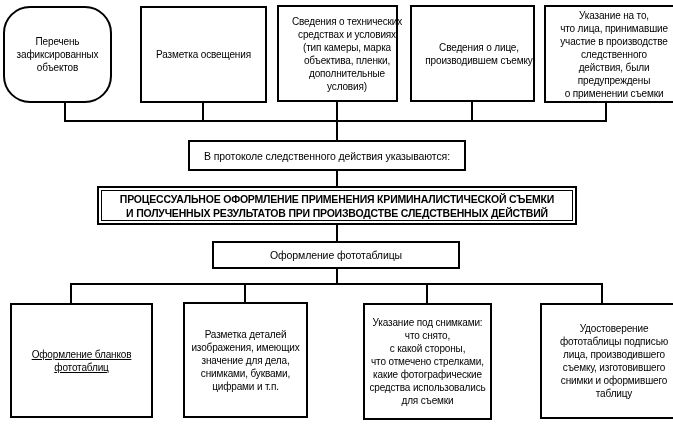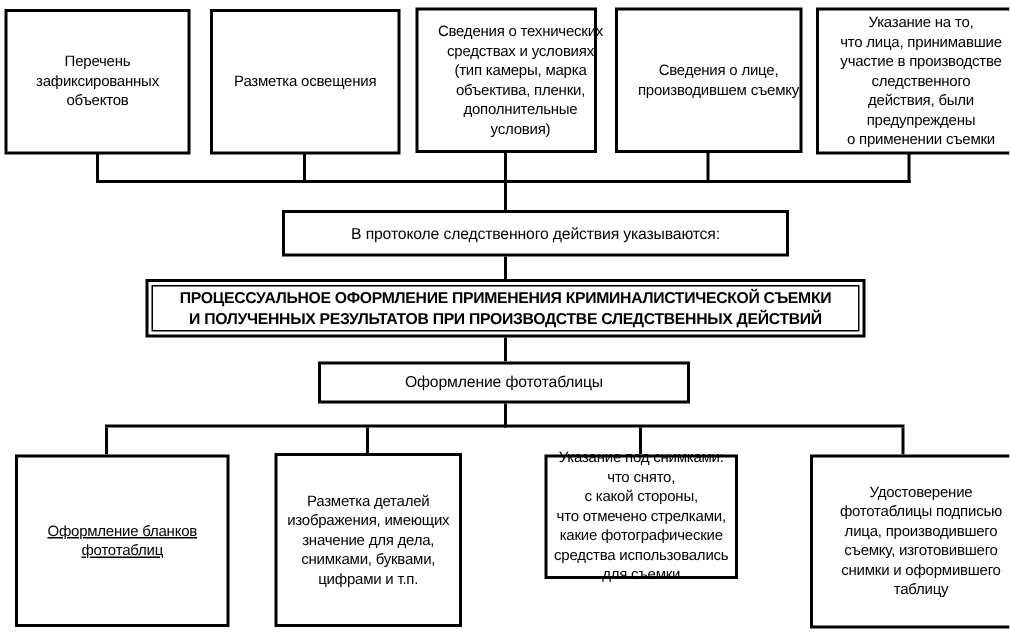--- a/index.html
+++ b/index.html
@@ -66,21 +66,21 @@
     background: #000000;
   }
   .vline { width: 2px; }
   .hline { height: 2px; }
 </style>
 </head>
 <body>
 
 <div class="canvas">
 
-  <div class="box" style="left:3px; top:6px; width:124px; height:97px;">
+  <div class="box" style="left:3px; top:6px; width:109px; height:97px;border-radius:27px;">
     <div class="box-label">Перечень
 зафиксированных
 объектов</div>
   </div>
 
   <div class="box" style="left:140px; top:6px; width:127px; height:97px;">
     <div class="box-label">Разметка освещения</div>
   </div>
 
   <div class="box" style="left:277px; top:5px; width:121px; height:97px;padding-left:19px;">
@@ -108,21 +108,21 @@
   </div>
 
   <div class="vline" style="left:64px;  top:102px; height:20px;"></div>
   <div class="vline" style="left:202px; top:102px; height:20px;"></div>
   <div class="vline" style="left:336px; top:101px; height:21px;"></div>
   <div class="vline" style="left:471px; top:101px; height:21px;"></div>
   <div class="vline" style="left:605px; top:102px; height:20px;"></div>
   <div class="hline" style="left:64px;  top:120px; width:543px;"></div>
   <div class="vline" style="left:336px; top:122px; height:18px;"></div>
 
-  <div class="box" style="left:188px; top:140px; width:338px; height:31px;">
+  <div class="box" style="left:188px; top:140px; width:278px; height:31px;">
     <div class="single-line">В протоколе следственного действия указываются:</div>
   </div>
 
   <div class="vline" style="left:336px; top:171px; height:15px;"></div>
 
   <div class="double-box" style="left:97px; top:186px; width:480px; height:39px;">
     <div class="double-box-inner">
       <div class="central-title">ПРОЦЕССУАЛЬНОЕ ОФОРМЛЕНИЕ ПРИМЕНЕНИЯ КРИМИНАЛИСТИЧЕСКОЙ СЪЕМКИ
 И ПОЛУЧЕННЫХ РЕЗУЛЬТАТОВ ПРИ ПРОИЗВОДСТВЕ СЛЕДСТВЕННЫХ ДЕЙСТВИЙ</div>
     </div>
@@ -147,21 +147,21 @@
   </div>
 
   <div class="box" style="left:183px; top:302px; width:125px; height:116px;">
     <div class="box-label">Разметка деталей
 изображения, имеющих
 значение для дела,
 снимками, буквами,
 цифрами и т.п.</div>
   </div>
 
-  <div class="box" style="left:363px; top:303px; width:129px; height:83px;">
+  <div class="box" style="left:363px; top:303px; width:129px; height:117px;">
     <div class="box-label">Указание под снимками:
 что снято,
 с какой стороны,
 что отмечено стрелками,
 какие фотографические
 средства использовались
 для съемки</div>
   </div>
 
   <div class="box" style="left:540px; top:303px; width:148px; height:116px;">

